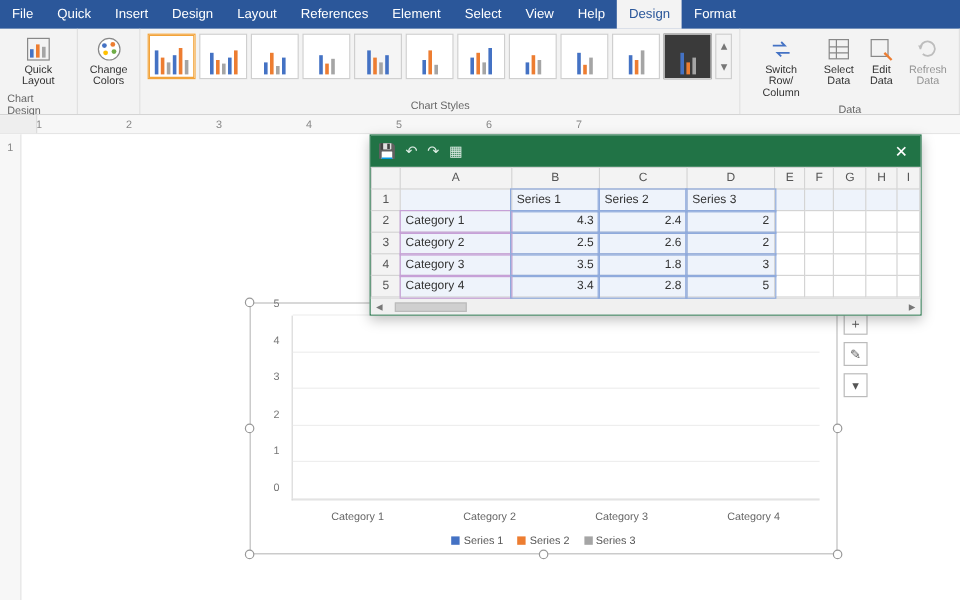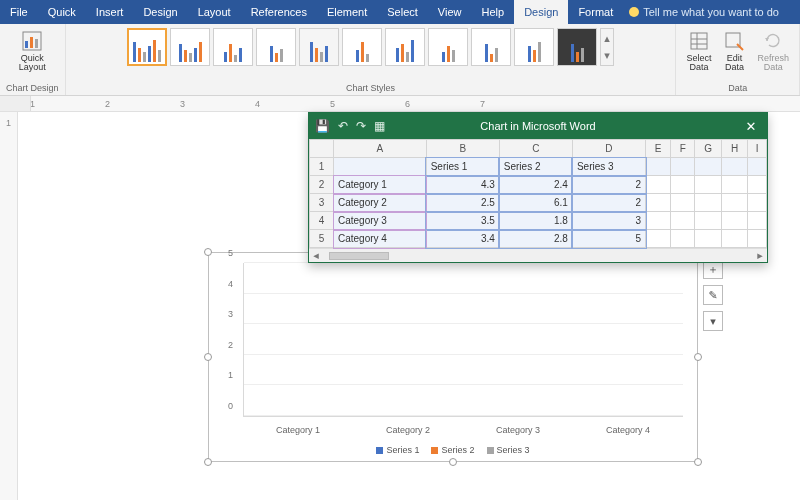--- a/index.html
+++ b/index.html
@@ -82,24 +82,20 @@
   <div class="tab">Insert</div>
   <div class="tab">Design</div>
   <div class="tab">Layout</div>
   <div class="tab">References</div>
   <div class="tab">Element</div>
   <div class="tab">Select</div>
   <div class="tab">View</div>
   <div class="tab">Help</div>
   <div class="tab active">Design</div>
   <div class="tab">Format</div>
-  <div class="tell-me">
-    <span class="bulb"></span>
-    <span>Tell me what you want to do</span>
-  </div>
 </div>
 
 <div class="ribbon">
   <div class="group">
     <div class="group-body">
       <div class="rbtn">
         <span class="ic">
           <svg width="22" height="22">
               <rect x="2" y="2" width="18" height="18" fill="none" stroke="#888"></rect>
               <rect x="4" y="11" width="3" height="7" fill="#4472c4"></rect>
@@ -107,20 +103,38 @@
               <rect x="14" y="9" width="3" height="9" fill="#a5a5a5"></rect>
             </svg>
         </span>
         <span class="lbl" style="white-space:pre-line">Quick
 Layout</span>
       </div>
     </div>
     <div class="group-label">Chart Design</div>
   </div>
 
+  <div class="group">
+    <div class="group-body">
+      <div class="rbtn">
+        <span class="ic">
+          <svg width="22" height="22">
+              <circle cx="11" cy="11" r="9" fill="#fff" stroke="#888"></circle>
+              <circle cx="7" cy="8" r="2" fill="#4472c4"></circle>
+              <circle cx="14" cy="7" r="2" fill="#ed7d31"></circle>
+              <circle cx="15" cy="13" r="2" fill="#70ad47"></circle>
+              <circle cx="8" cy="14" r="2" fill="#ffc000"></circle>
+            </svg>
+        </span>
+        <span class="lbl" style="white-space:pre-line">Change
+Colors</span>
+      </div>
+    </div>
+    <div class="group-label">&nbsp;</div>
+  </div>
 
   <div class="group" style="flex:1">
     <div class="group-body styles-strip">
       <div class="style-thumb sel">
           <div class="tb b" style="height:20px"></div>
           <div class="tb o" style="height:14px"></div>
           <div class="tb g" style="height:10px"></div>
           <div class="tb b" style="height:16px"></div>
           <div class="tb o" style="height:22px"></div>
           <div class="tb g" style="height:12px"></div>
@@ -183,20 +197,29 @@
       <div class="style-more">
           <span>▴</span>
           <span>▾</span>
         </div>
     </div>
     <div class="group-label">Chart Styles</div>
   </div>
 
   <div class="group">
     <div class="group-body">
+      <div class="rbtn">
+          <span class="ic">
+            <svg width="22" height="22">
+              <path d="M4 8 h10 l-3 -3 M18 14 h-10 l3 3" stroke="#4472c4" fill="none" stroke-width="1.5"></path>
+            </svg>
+          </span>
+          <span class="lbl" style="white-space:pre-line">Switch Row/
+Column</span>
+        </div>
       <div class="rbtn">
           <span class="ic">
             <svg width="22" height="22">
               <rect x="3" y="3" width="16" height="16" fill="none" stroke="#888"></rect>
               <line x1="3" y1="9" x2="19" y2="9" stroke="#888"></line>
               <line x1="3" y1="14" x2="19" y2="14" stroke="#888"></line>
               <line x1="9" y1="3" x2="9" y2="19" stroke="#888"></line>
             </svg>
           </span>
           <span class="lbl" style="white-space:pre-line">Select
@@ -312,21 +335,20 @@
     </div>
 
     <div class="xls">
       <div class="xls-titlebar">
         <div class="xls-qat">
           <span>💾</span>
           <span>↶</span>
           <span>↷</span>
           <span>▦</span>
         </div>
-        <div class="xls-title">Chart in Microsoft Word</div>
         <div class="xls-close"><span>✕</span></div>
       </div>
       <div class="xls-grid">
         <table id="xls-table">
             <tbody>
               <tr>
                 <th class="rowh"></th>
                 <th>A</th>
                 <th>B</th>
                 <th>C</th>
@@ -364,21 +386,21 @@
                 <td></td>
                 <td></td>
                 <td></td>
               </tr>
             </tbody>
             <tbody>
               <tr class="sel-blue">
                 <td class="rowh">3</td>
                 <td class="data" style="outline:1px solid #c6a0d7;">Category 2</td>
                 <td class="data num" style="outline:1px solid #8faadc;">2.5</td>
-                <td class="data num" style="outline:1px solid #8faadc;">6.1</td>
+                <td class="data num" style="outline:1px solid #8faadc;">2.6</td>
                 <td class="data num" style="outline:1px solid #8faadc;">2</td>
                 <td></td>
                 <td></td>
                 <td></td>
                 <td></td>
                 <td></td>
               </tr>
             </tbody>
             <tbody>
               <tr class="sel-blue">

